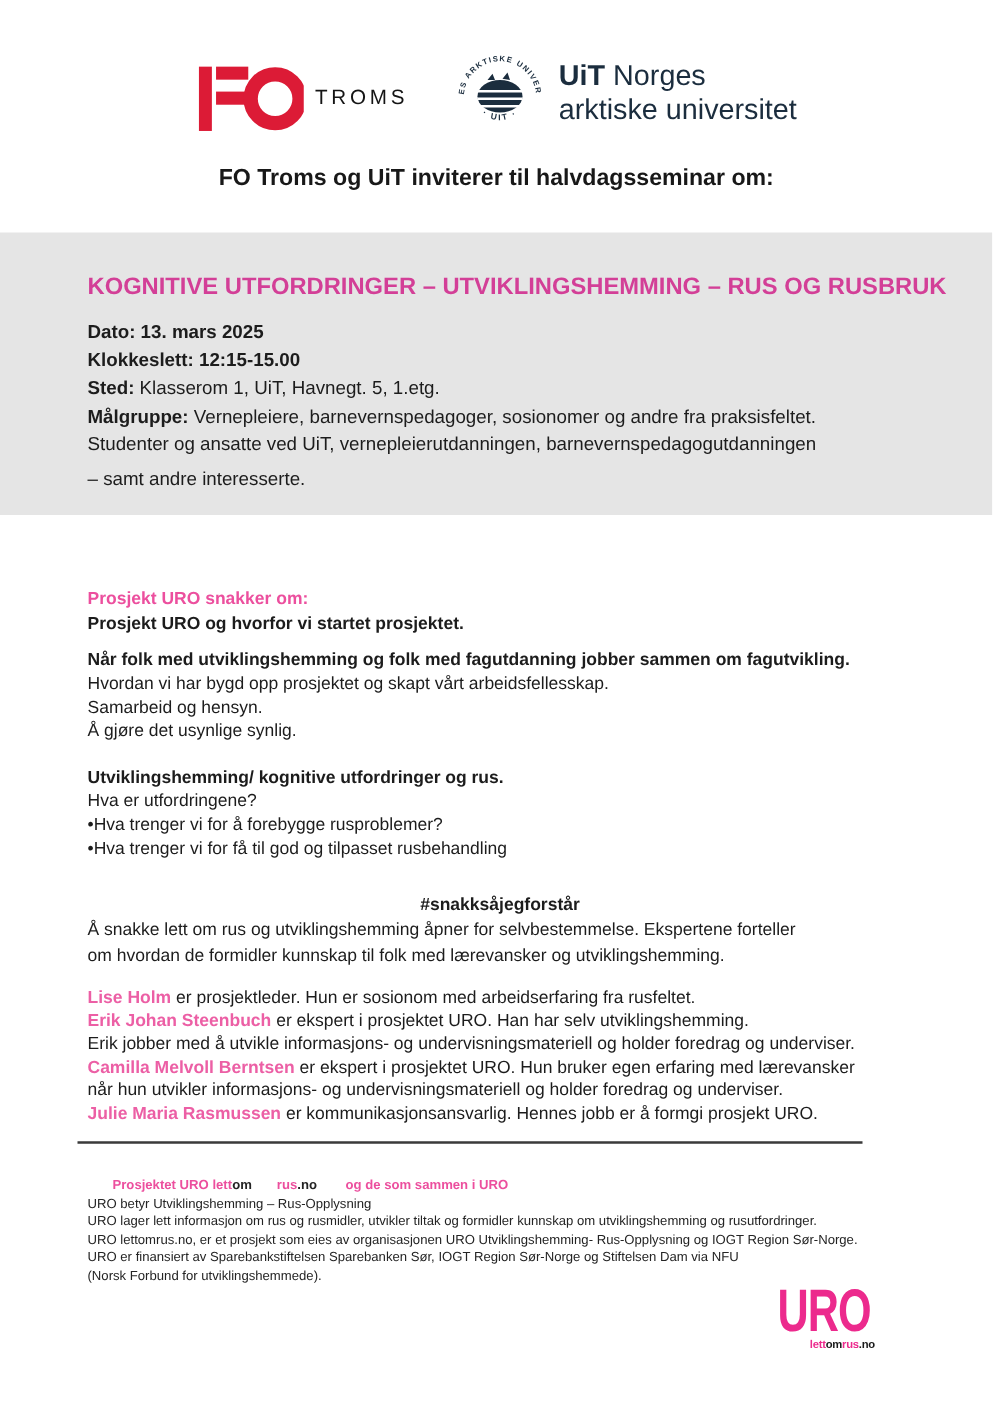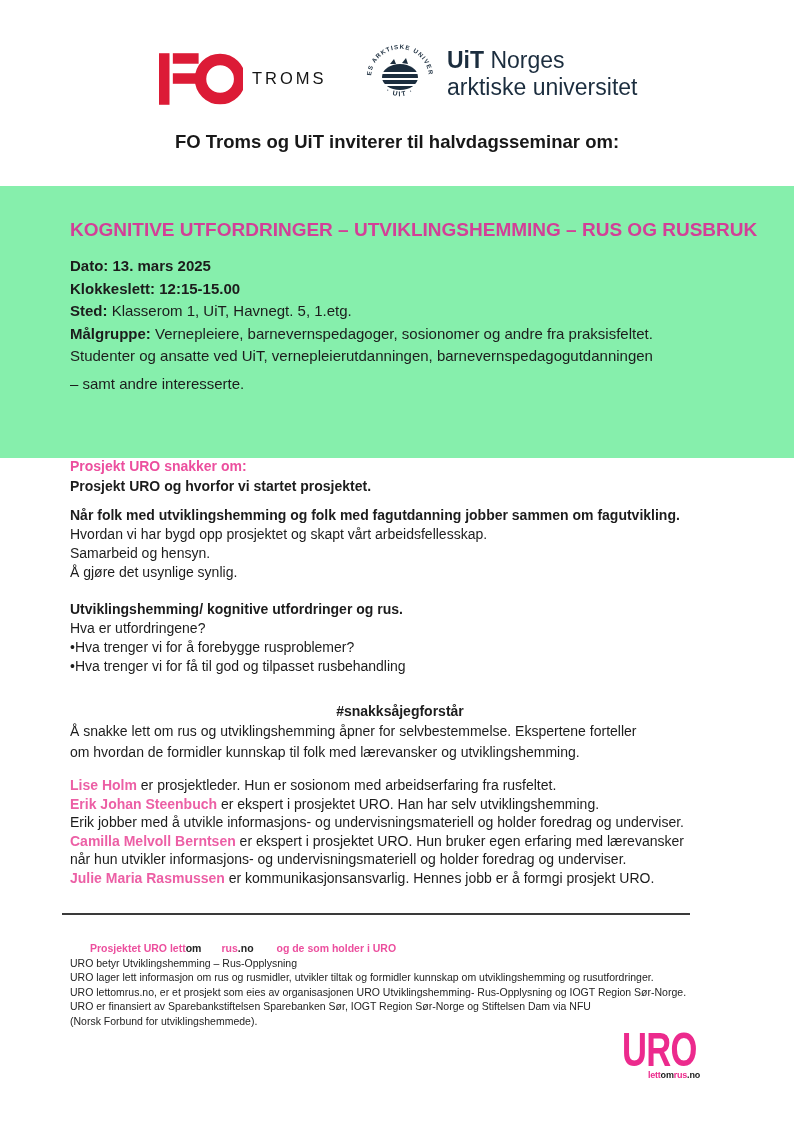--- a/index.html
+++ b/index.html
@@ -14,29 +14,29 @@
   
   .fo-wrap{position:absolute;left:159px;top:53px;width:84px;height:52px;}
   .fo-troms{position:absolute;left:252px;top:69px;font-size:16.5px;letter-spacing:3px;color:#141414;}
   .uit-seal{position:absolute;left:363px;top:39px;width:74px;height:74px;}
   .uit-wordmark{position:absolute;left:447px;top:47px;font-size:23px;line-height:27px;color:#1b2d3e;font-weight:400;}
   .uit-wordmark b{font-weight:700;}
   
   .headline{position:absolute;left:0;top:131px;width:794px;text-align:center;
     font-size:18.5px;font-weight:700;color:#181818;}
   
-  .info-box{position:absolute;left:0;top:186px;width:794px;height:272px;
-    background:#86efac;box-sizing:border-box;padding:32px 20px 0 70px;}
+  .info-box{position:absolute;left:0;top:186px;width:794px;height:226px;
+    background:#e5e5e5;box-sizing:border-box;padding:32px 20px 0 70px;}
   .info-title{font-size:19px;line-height:24px;font-weight:700;color:#d33f97;
     white-space:nowrap;margin:0 0 13px 0;}
   .info-line{font-size:15px;line-height:22.5px;color:#1c1c1c;}
   .info-line b{font-weight:700;}
   .info-line.last{margin-top:5px;}
   
-  .content{position:absolute;left:70px;top:456px;width:660px;font-size:14px;color:#1c1c1c;}
+  .content{position:absolute;left:70px;top:468px;width:660px;font-size:14px;color:#1c1c1c;}
   .content p{margin:0;}
   .ln{line-height:19px;white-space:nowrap;}
   .pinkhead{color:#ec4f9e;font-weight:700;line-height:20px;}
   .boldhead{font-weight:700;line-height:20px;}
   .sec2{margin-top:10px;}
   .sec2 .ln:first-child{font-weight:700;}
   .sec3{margin-top:18px;}
   .sec3 .ln:first-child{font-weight:700;}
   .sec4{margin-top:26px;}
   .sec4 .ln{line-height:21px;}
@@ -148,21 +148,21 @@
       <p class="ln"><span class="pname"></span><span>Erik jobber med å utvikle informasjons- og undervisningsmateriell og holder foredrag og underviser.</span></p>
       <p class="ln"><span class="pname">Camilla Melvoll Berntsen</span><span> er ekspert i prosjektet URO. Hun bruker egen erfaring med lærevansker</span></p>
       <p class="ln"><span class="pname"></span><span>når hun utvikler informasjons- og undervisningsmateriell og holder foredrag og underviser.</span></p>
       <p class="ln"><span class="pname">Julie Maria Rasmussen</span><span> er kommunikasjonsansvarlig. Hennes jobb er å formgi prosjekt URO.</span></p>
     </div>
   </div>
 
   <hr class="divider">
 
   <div class="footer">
-    <p class="f-head"><span class="pk">Prosjektet URO lett</span><span class="dk">om</span><span class="pk">rus</span><span class="dk">.no</span><span class="pk"> og de som holder i URO</span></p>
+    <p class="f-head"><span class="pk">Prosjektet URO lett</span><span class="dk">om</span><span class="pk">rus</span><span class="dk">.no</span><span class="pk"> og de som sammen i URO</span></p>
     <p>URO betyr Utviklingshemming – Rus-Opplysning</p>
     <p>URO lager lett informasjon om rus og rusmidler, utvikler tiltak og formidler kunnskap om utviklingshemming og rusutfordringer.</p>
     <p>URO lettomrus.no, er et prosjekt som eies av organisasjonen URO Utviklingshemming- Rus-Opplysning og IOGT Region Sør-Norge.</p>
     <p>URO er finansiert av Sparebankstiftelsen Sparebanken Sør, IOGT Region Sør-Norge og Stiftelsen Dam via NFU</p>
     <p>(Norsk Forbund for utviklingshemmede).</p>
   </div>
 
   <div class="uro-logo">
     <div class="uro-title">URO</div>
     <div class="uro-sub"><span class="pk">lett</span><span class="dk">om</span><span class="pk">rus</span><span class="dk">.no</span></div>

